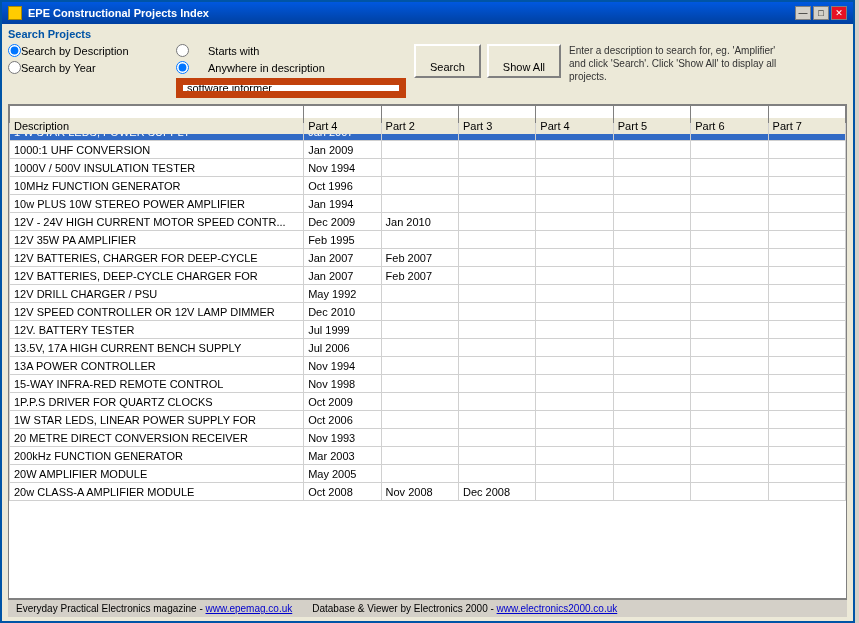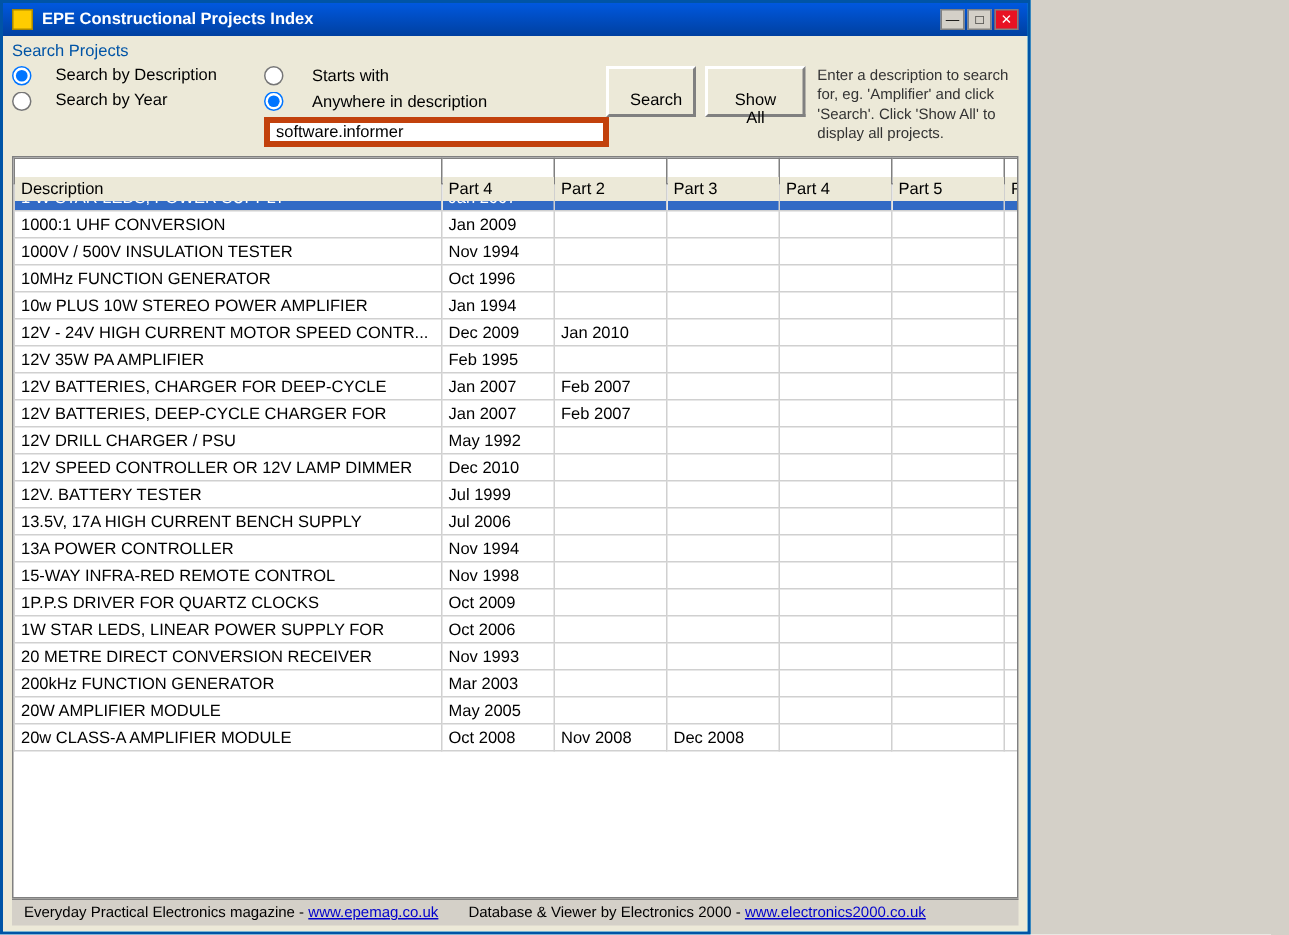--- a/index.html
+++ b/index.html
@@ -5,26 +5,26 @@
     * { box-sizing: border-box; margin: 0; padding: 0; }
     body {
       font-family: 'Segoe UI', Tahoma, Geneva, Verdana, sans-serif;
       font-size: 11px;
       background: #d4d0c8;
       width: 859px;
       height: 623px;
       overflow: hidden;
     }
     .window {
-      width: 687px;
+      width: 855px;
       height: 623px;
       border: 2px solid #0054a6;
       display: flex;
       flex-direction: column;
-      background: #0ea5e9;
+      background: #4d7c0f;
     }
     .title-bar {
       background: linear-gradient(to bottom, #0058df, #0040a0);
       color: white;
       padding: 3px 6px;
       display: flex;
       align-items: center;
       justify-content: space-between;
       height: 22px;
       flex-shrink: 0;
@@ -68,39 +68,41 @@
       flex-direction: column;
       background: #ece9d8;
       padding: 4px 6px;
       overflow: hidden;
     }
 
     .section-label {
       color: #0054a6;
       font-size: 11px;
       margin-bottom: 4px;
+      font-weight: bold;
     }
 
     .search-controls {
       display: flex;
       align-items: flex-start;
       gap: 8px;
       margin-bottom: 6px;
     }
 
     .radio-group {
       display: flex;
       flex-direction: column;
       gap: 4px;
       min-width: 160px;
     }
 
     .radio-row {
       display: flex;
-      gap: 16px;
+      align-items: center;
+      gap: 0;
     }
 
     .radio-row input[type="radio"] {
       margin: 0;
     }
 
     .radio-options {
       display: flex;
       flex-direction: column;
       gap: 4px;
@@ -113,21 +115,21 @@
       gap: 19px;
     }
 
     .search-input-area {
       display: flex;
       flex-direction: column;
       gap: 4px;
     }
 
     .search-input {
-      border: 4px solid #c2410c;
+      border: 7px solid #c2410c;
       background: white;
       padding: 2px 4px;
       font-size: 11px;
       width: 230px;
       height: 20px;
     }
 
     .button-group {
       display: flex;
       gap: 6px;

